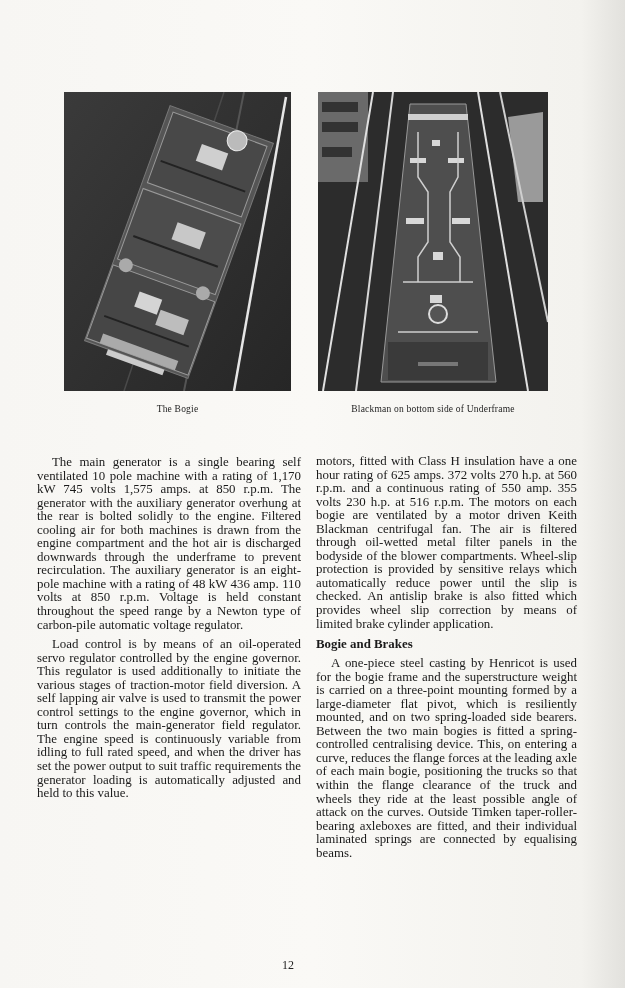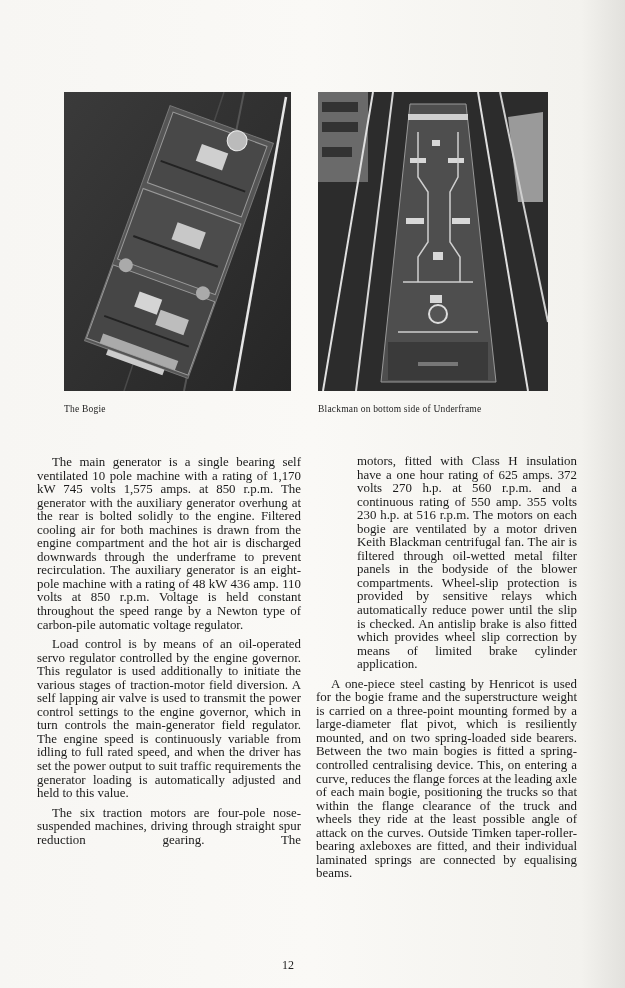--- a/index.html
+++ b/index.html
@@ -11,36 +11,36 @@
   }
   .photo {
     position: absolute; top: 92px; height: 299px;
     background: #2a2a2a; overflow: hidden;
   }
   .photo svg { width: 100%; height: 100%; display: block; }
   #photo-bogie { left: 64px; width: 227px; }
   #photo-underframe { left: 318px; width: 230px; }
   .caption {
     position: absolute; top: 404px; font-size: 9.5px; letter-spacing: 0.2px;
-    color: #222;
+    text-align: center; color: #222;
   }
   #caption-bogie { left: 64px; width: 227px; }
   #caption-underframe { left: 318px; width: 230px; }
   .col {
     position: absolute; top: 456px; width: 264px;
     font-size: 12.9px; line-height: 13.55px;
     text-align: justify; hyphens: none;
   }
   #col-left { left: 37px; }
   #col-right { left: 316px; top: 455px; width: 261px; }
   .col h2 {
     font-size: 12.9px; font-weight: bold; margin: 0 0 2px 0; line-height: 15px;
   }
   .col p { margin: 0 0 6px 0; text-indent: 15px; }
-  .col p.cont { text-indent: 0; margin-left: 41px; }
+  .col p.cont { text-indent: 0; }
   .col h2.mid { margin-top: 4px; margin-bottom: 5px; }
   .page-number {
     position: absolute; top: 958px; left: 0; width: 576px; text-align: center;
     font-size: 12px; color: #222;
   }
 </style>
 </head>
 <body>
 
 <div class="photo" id="photo-bogie">
@@ -117,21 +117,21 @@
     <circle cx="120" cy="222" r="9" fill="#555" stroke="#ddd" stroke-width="2"></circle>
     <rect x="70" y="250" width="100" height="38" fill="#3a3a3a"></rect>
     <rect x="100" y="270" width="40" height="4" fill="#777"></rect>
   </svg>
 </div>
 <div class="caption" id="caption-underframe">Blackman on bottom side of Underframe</div>
 
 <div class="col" id="col-left">
   <p>The main generator is a single bearing self ventilated 10 pole machine with a rating of 1,170 kW 745 volts 1,575 amps. at 850 r.p.m. The generator with the auxiliary generator overhung at the rear is bolted solidly to the engine. Filtered cooling air for both machines is drawn from the engine compartment and the hot air is discharged downwards through the underframe to prevent recirculation. The auxiliary generator is an eight-pole machine with a rating of 48 kW 436 amp. 110 volts at 850 r.p.m. Voltage is held constant throughout the speed range by a Newton type of carbon-pile automatic voltage regulator.</p>
   <p>Load control is by means of an oil-operated servo regulator controlled by the engine governor. This regulator is used additionally to initiate the various stages of traction-motor field diversion. A self lapping air valve is used to transmit the power control settings to the engine governor, which in turn controls the main-generator field regulator. The engine speed is continuously variable from idling to full rated speed, and when the driver has set the power output to suit traffic requirements the generator loading is automatically adjusted and held to this value.</p>
-  <p style="text-align-last: justify;">The six traction motors are four-pole nose-suspended machines, driving through straight spur reduction gearing. The</p>
 </div>
 
 <div class="col" id="col-right">
   <p class="cont">motors, fitted with Class H insulation have a one hour rating of 625 amps. 372 volts 270 h.p. at 560 r.p.m. and a continuous rating of 550 amp. 355 volts 230 h.p. at 516 r.p.m. The motors on each bogie are ventilated by a motor driven Keith Blackman centrifugal fan. The air is filtered through oil-wetted metal filter panels in the bodyside of the blower compartments. Wheel-slip protection is provided by sensitive relays which automatically reduce power until the slip is checked. An antislip brake is also fitted which provides wheel slip correction by means of limited brake cylinder application.</p>
+  <h2 class="mid">Bogie and Brakes</h2>
   <p>A one-piece steel casting by Henricot is used for the bogie frame and the superstructure weight is carried on a three-point mounting formed by a large-diameter flat pivot, which is resiliently mounted, and on two spring-loaded side bearers. Between the two main bogies is fitted a spring-controlled centralising device. This, on entering a curve, reduces the flange forces at the leading axle of each main bogie, positioning the trucks so that within the flange clearance of the truck and wheels they ride at the least possible angle of attack on the curves. Outside Timken taper-roller-bearing axleboxes are fitted, and their individual laminated springs are connected by equalising beams.</p>
 </div>
 
 <div class="page-number">12</div>
 
 </body></html>

